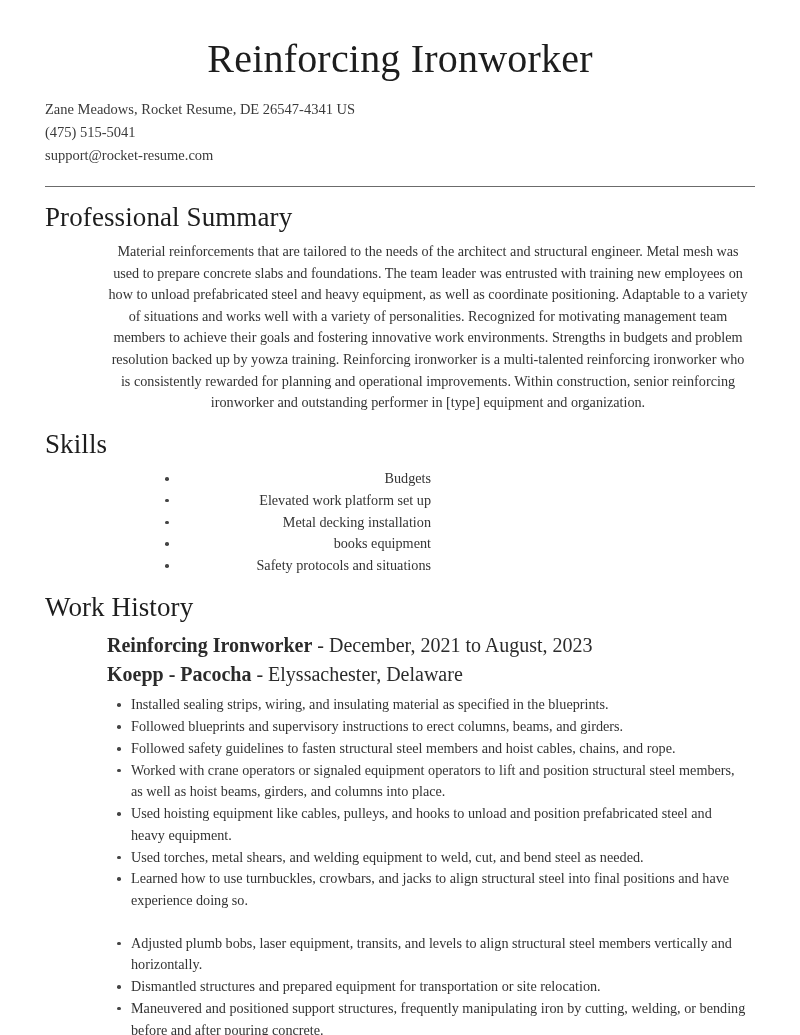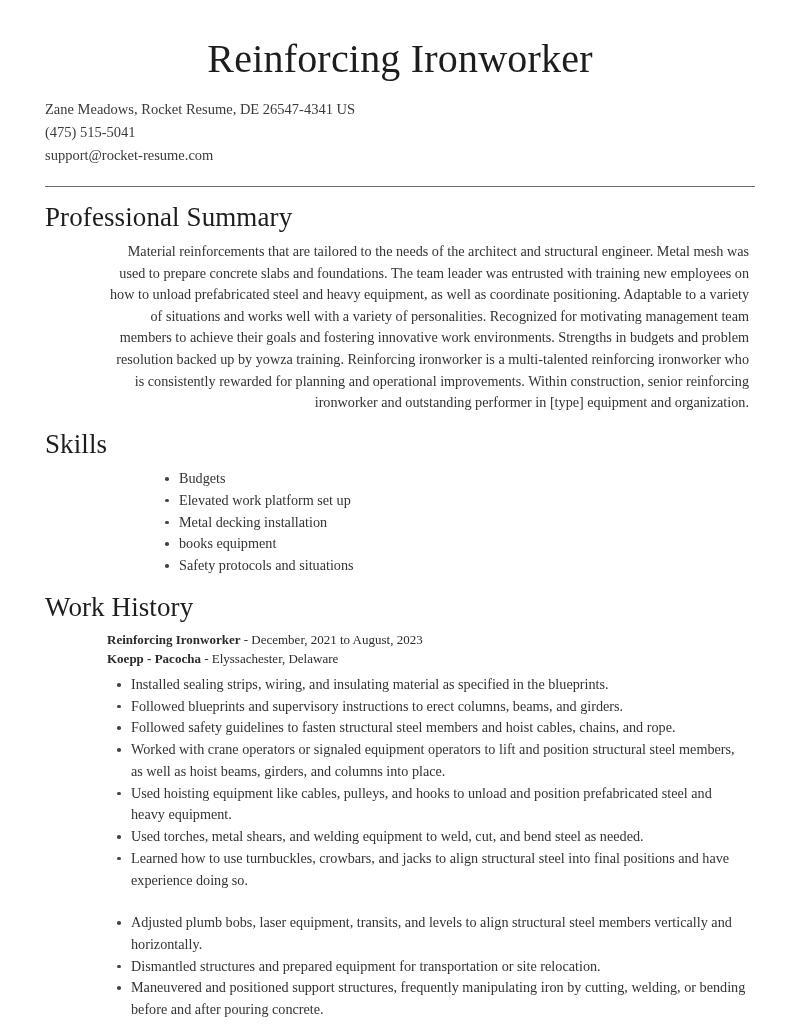--- a/index.html
+++ b/index.html
@@ -58,34 +58,35 @@
     line-height: 1.2;
     letter-spacing: 0.1px;
   }
 
   .section-body { padding-left: 62px; }
 
   .summary-text {
     font-size: 14.2px;
     line-height: 1.52;
     color: #333333;
-    text-align: right;
+    text-align: center;
     margin: 0;
     padding-right: 6px;
   }
 
   
   .skills-columns {
     display: flex;
     padding-left: 62px;
     margin-top: 4px;
   }
   .skills-col {
     width: 50%;
     box-sizing: border-box;
+    text-align: right;
   }
   .skills-col:last-child { padding-left: 38px; }
   ul.bullets {
     margin: 0;
     padding: 0 0 0 18px;
     list-style: none;
   }
   ul.bullets > li {
     position: relative;
     font-size: 14.2px;
@@ -104,21 +105,21 @@
     border-radius: 50%;
     background: #444444;
   }
 
   
   .job { margin-top: 2px; }
   .job + .job { margin-top: 21px; }
 
   .job-headings { padding-left: 62px; }
   .job-line {
-    font-size: 13px;
+    font-size: 20px;
     line-height: 1.46;
     color: #2b2b2b;
   }
   .job-line .strong { font-weight: 700; }
 
   .job-bullets {
     padding-left: 62px;
     margin-top: 5px;
   }
   .job-bullets ul.bullets { padding-left: 8px; }

